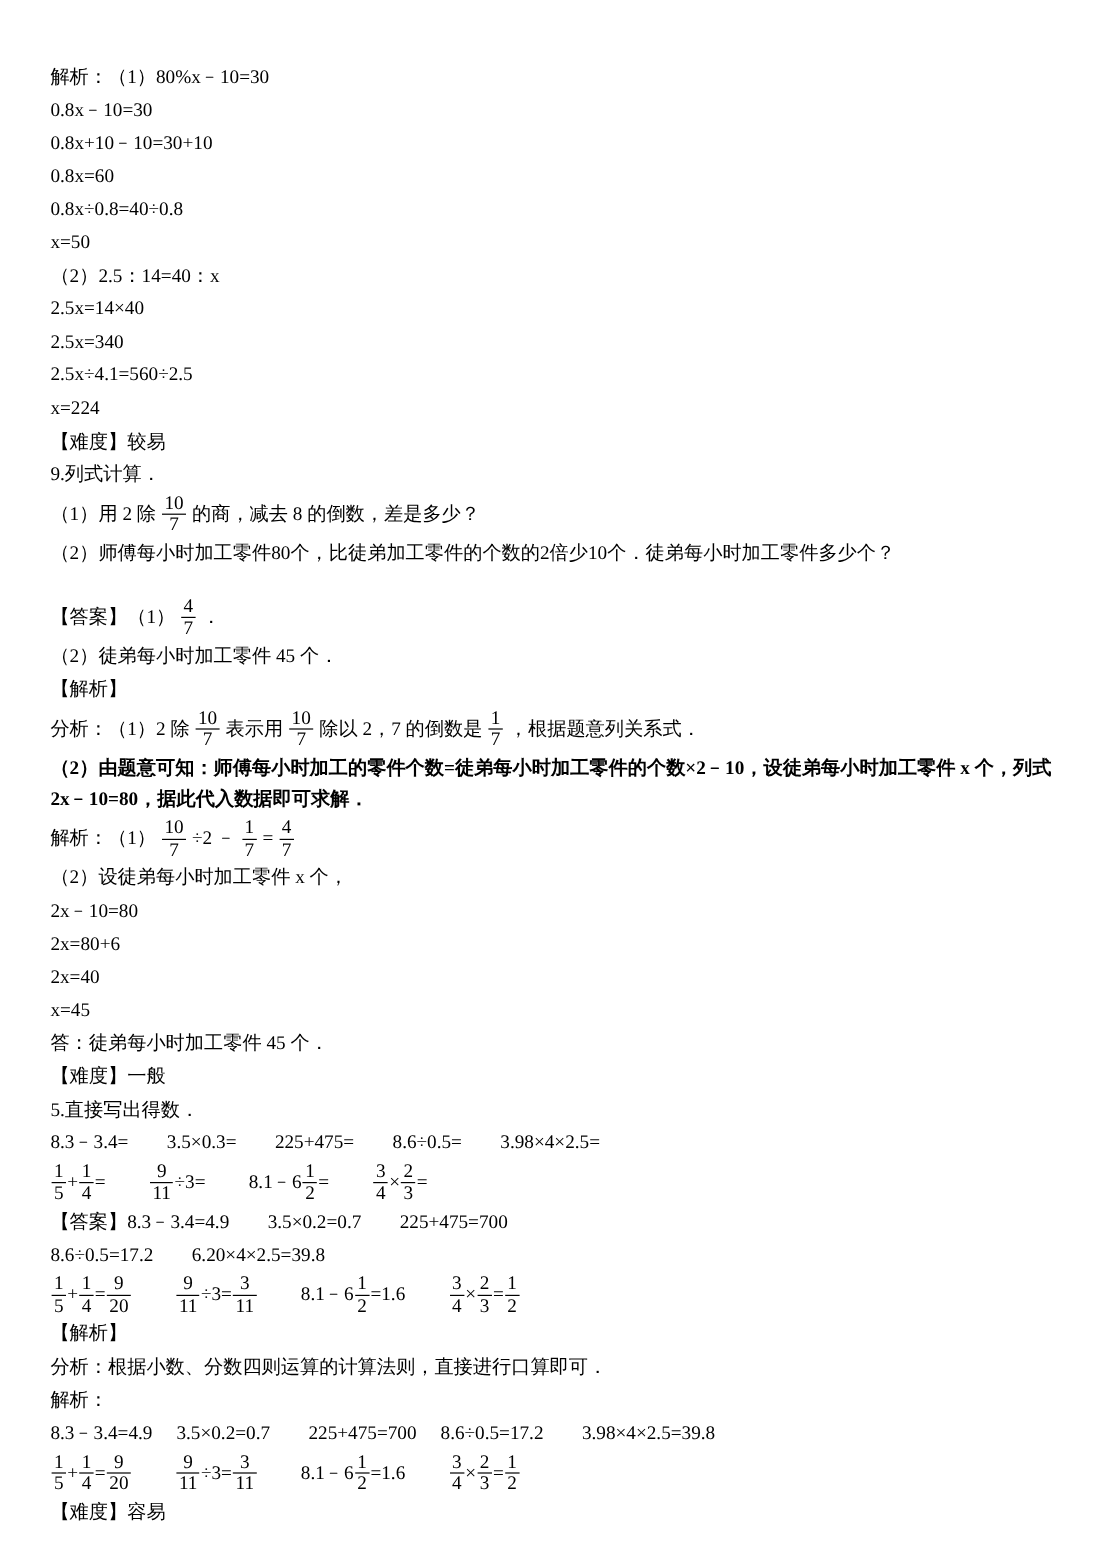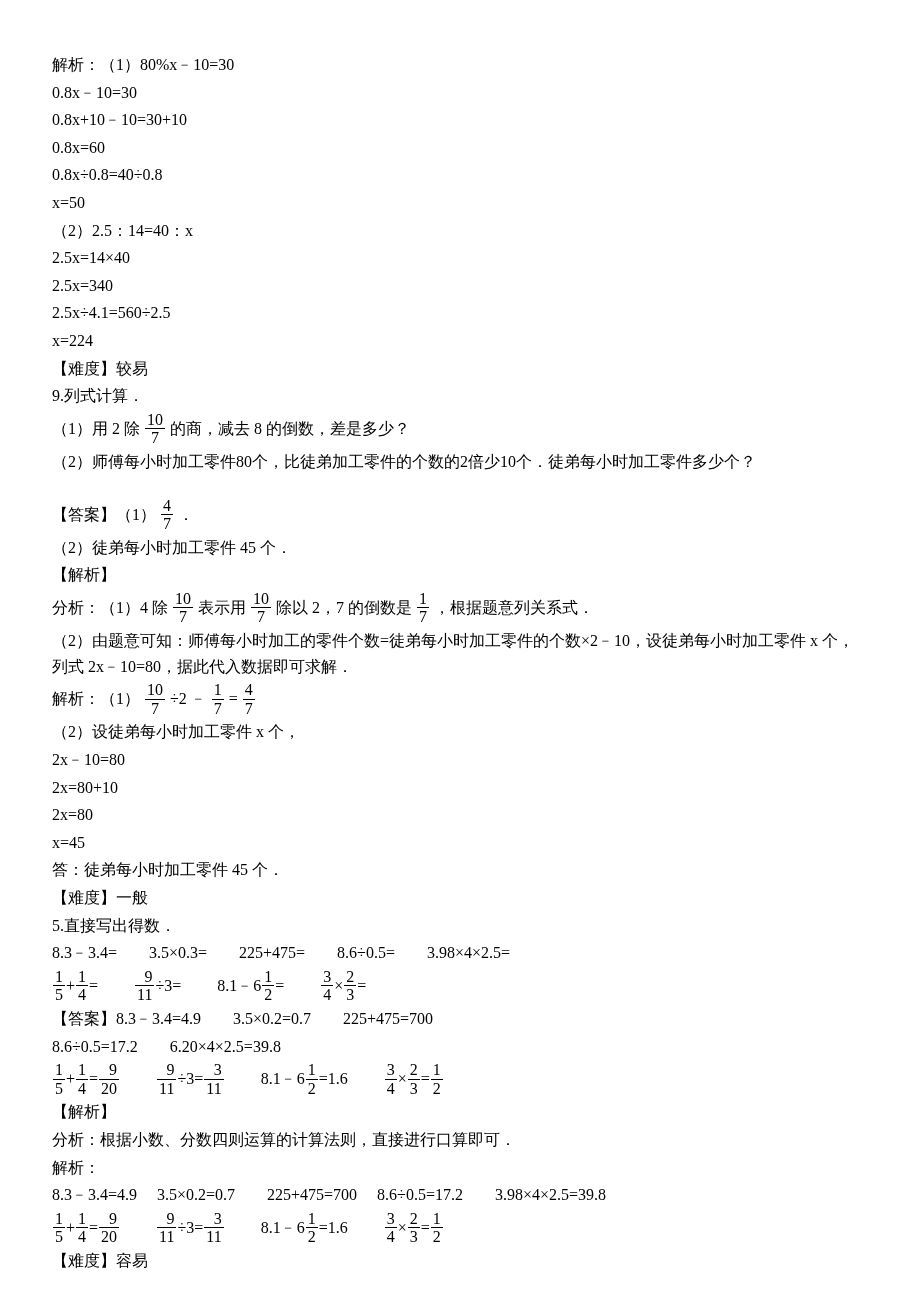--- a/index.html
+++ b/index.html
@@ -7,35 +7,34 @@
     font-size: 16px;
     line-height: 1.6;
     color: #000;
     background: #fff;
     margin: 0;
     padding: 50px 42px;
     width: 920px;
     box-sizing: border-box;
   }
   .line {
-    margin: 2px 10px;
+    margin: 2px 0;
     white-space: nowrap;
   }
   .frac {
     display: inline-block;
     vertical-align: middle;
     text-align: center;
     line-height: 1.1;
     margin: 0 1px;
   }
   .frac .num {
     display: block;
     border-bottom: 1px solid #000;
     padding: 0 2px;
-    text-align: right;
   }
   .frac .den {
     display: block;
     padding: 0 2px;
   }
   .inline-mid {
     vertical-align: middle;
   }
   .gap {
     display: inline-block;
@@ -72,44 +71,44 @@
 <div class="line">
   <span class="inline-mid">【答案】（1）</span>
   <span class="frac"><span class="num">4</span><span class="den">7</span></span>
   <span class="inline-mid">．</span>
 </div>
 
 <div class="line">（2）徒弟每小时加工零件 45 个．</div>
 <div class="line">【解析】</div>
 
 <div class="line">
-  <span class="inline-mid">分析：（1）4 除</span>
+  <span class="inline-mid">分析：（1）2 除</span>
   <span class="frac"><span class="num">10</span><span class="den">7</span></span>
   <span class="inline-mid">表示用</span>
   <span class="frac"><span class="num">10</span><span class="den">7</span></span>
   <span class="inline-mid">除以 2，7 的倒数是</span>
   <span class="frac"><span class="num">1</span><span class="den">7</span></span>
   <span class="inline-mid">，根据题意列关系式．</span>
 </div>
 
-<div class="line" style="white-space:normal;">（2）由题意可知：师傅每小时加工的零件个数=徒弟每小时加工零件的个数×2﹣10，设徒弟每小时加工零件 x 个，列式 2x﹣10=80，据此代入数据即可求解．</div>
+<div class="line" style="white-space:normal;font-weight:bold;">（2）由题意可知：师傅每小时加工的零件个数=徒弟每小时加工零件的个数×2﹣10，设徒弟每小时加工零件 x 个，列式 2x﹣10=80，据此代入数据即可求解．</div>
 
 <div class="line">
   <span class="inline-mid">解析：（1）</span>
   <span class="frac"><span class="num">10</span><span class="den">7</span></span>
   <span class="inline-mid">÷2 ﹣</span>
   <span class="frac"><span class="num">1</span><span class="den">7</span></span>
   <span class="inline-mid"> = </span>
   <span class="frac"><span class="num">4</span><span class="den">7</span></span>
 </div>
 
 <div class="line">（2）设徒弟每小时加工零件 x 个，</div>
 <div class="line">2x﹣10=80</div>
-<div class="line">2x=80+10</div>
-<div class="line">2x=80</div>
+<div class="line">2x=80+6</div>
+<div class="line">2x=40</div>
 <div class="line">x=45</div>
 <div class="line">答：徒弟每小时加工零件 45 个．</div>
 <div class="line">【难度】一般</div>
 <div class="line">5.直接写出得数．</div>
 <div class="line">8.3﹣3.4=　　3.5×0.3=　　225+475=　　8.6÷0.5=　　3.98×4×2.5=</div>
 
 <div class="line">
   <span class="frac"><span class="num">1</span><span class="den">5</span></span><span class="inline-mid">+</span><span class="frac"><span class="num">1</span><span class="den">4</span></span><span class="inline-mid">=</span>
   <span class="gap"></span>
   <span class="frac"><span class="num">9</span><span class="den">11</span></span><span class="inline-mid">÷3=</span>

